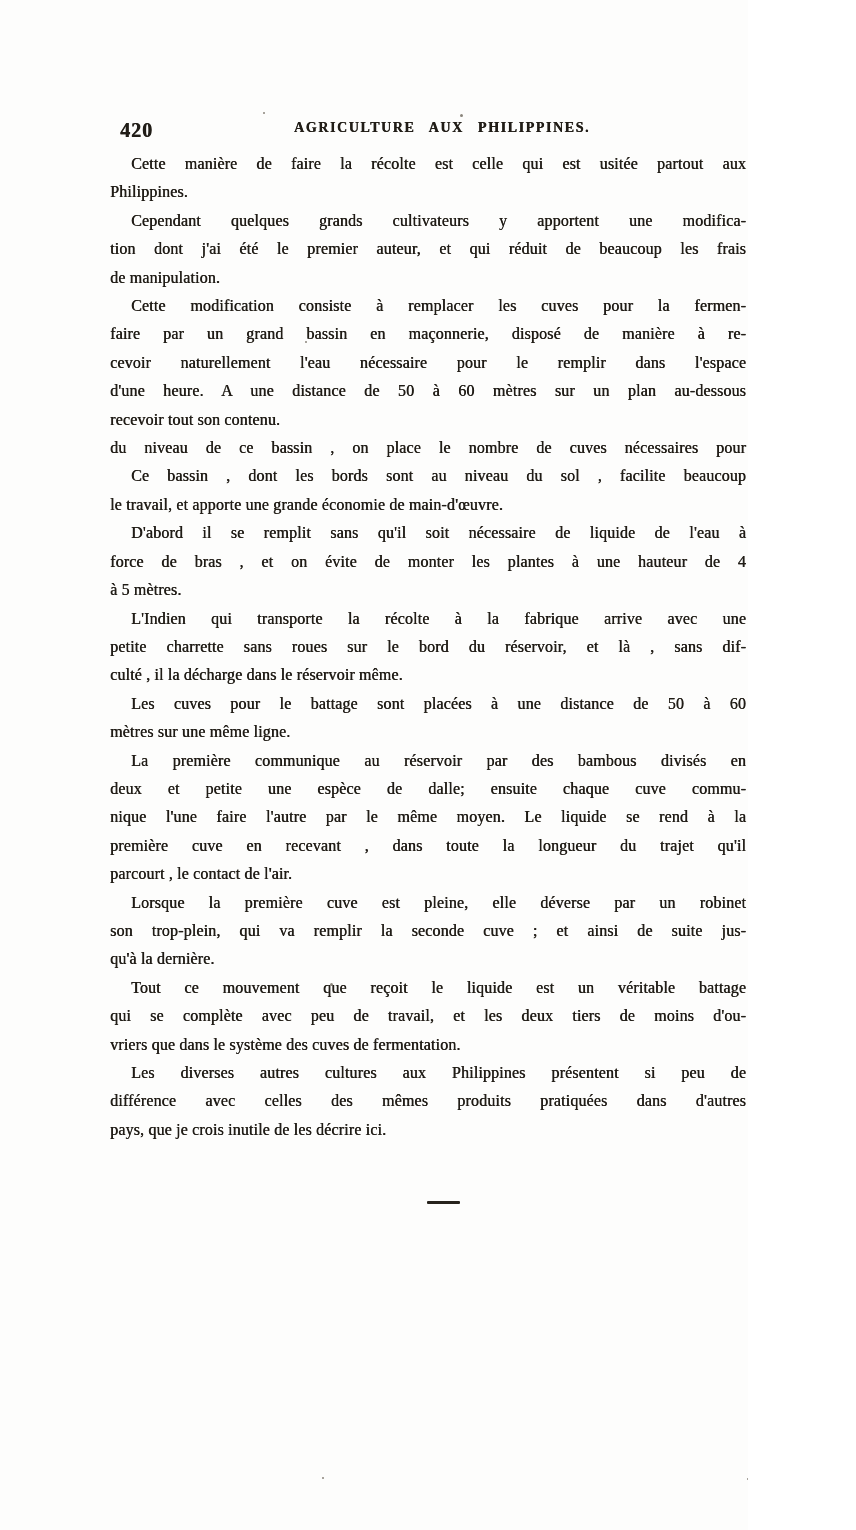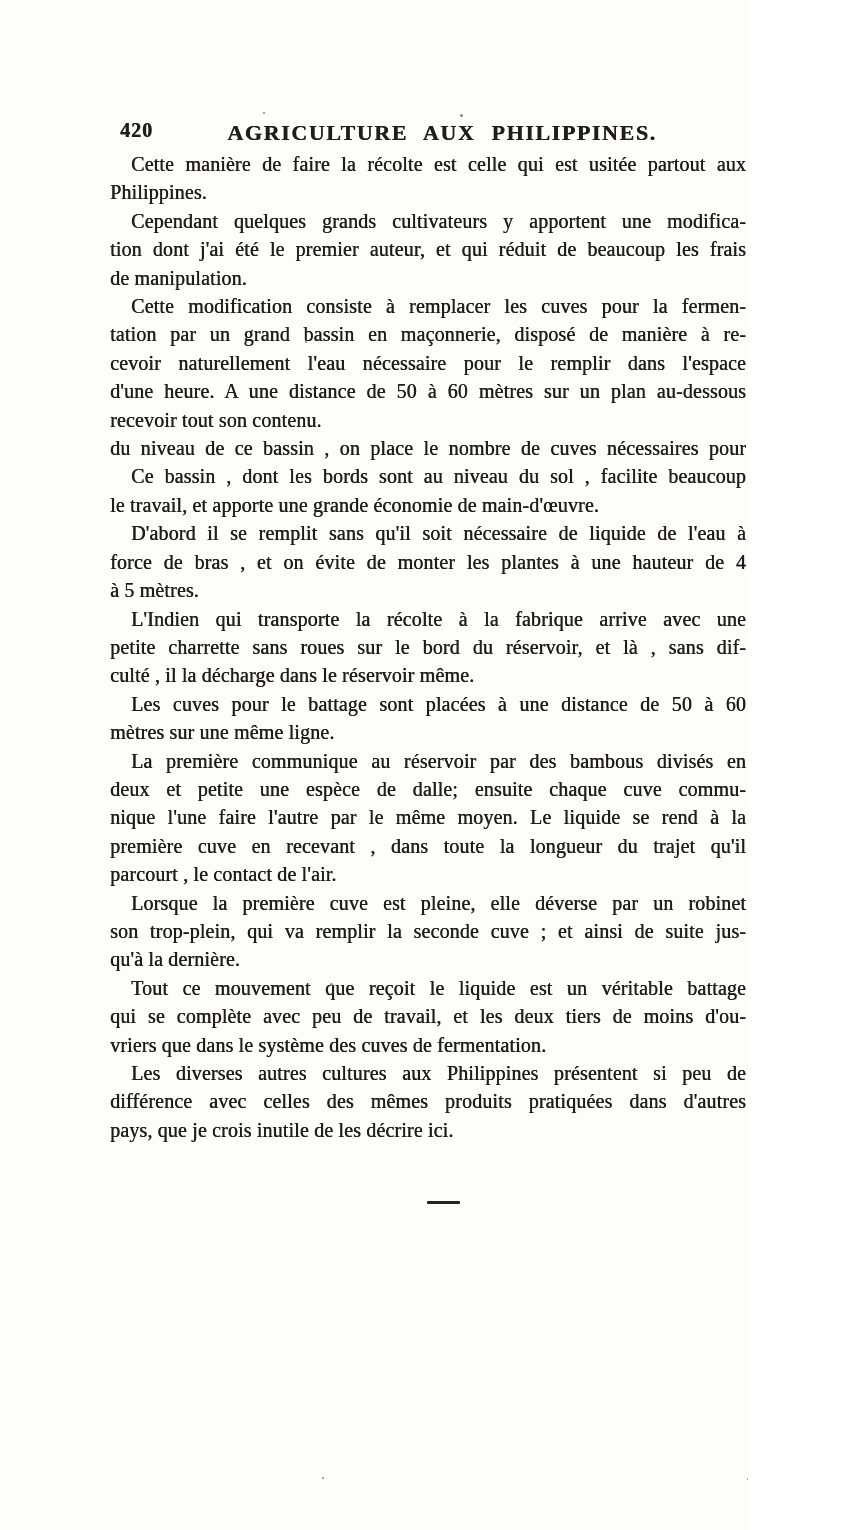--- a/index.html
+++ b/index.html
@@ -14,31 +14,31 @@
   }
   .page-header{
     position:absolute;top:119px;left:110px;width:636px;height:26px;
   }
   .page-number{
     position:absolute;left:10px;top:0;
     font-size:20px;font-weight:bold;letter-spacing:1px;
   }
   .running-title{
     display:block;text-align:center;
-    font-size:22px;font-weight:bold;
+    font-size:14px;font-weight:bold;
     letter-spacing:1.6px;word-spacing:9px;
     position:relative;left:14px;top:1px;
   }
   .page-body{
     position:absolute;top:150px;left:110px;width:636px;
   }
   .page-body p{margin:0;padding:0;}
   .tline{
     display:block;
-    font-size:20px;
+    font-size:16px;
     line-height:28.4px;
     letter-spacing:0.15px;
     white-space:normal;
   }
   .tline.j{text-align:justify;text-align-last:justify;}
   .tline.first{text-indent:21px;}
   .sep-rule{
     position:absolute;top:1201px;left:427px;
     width:33px;height:3px;background:#27231d;border-radius:1px;
   }
@@ -59,21 +59,21 @@
         <span class="tline first j">Cette manière de faire la récolte est celle qui est usitée partout aux</span>
         <span class="tline">Philippines.</span>
       </p>
       <p>
         <span class="tline first j">Cependant quelques grands cultivateurs y apportent une modifica-</span>
         <span class="tline j">tion dont j'ai été le premier auteur, et qui réduit de beaucoup les frais</span>
         <span class="tline">de manipulation.</span>
       </p>
       <p>
         <span class="tline first j">Cette modification consiste à remplacer les cuves pour la fermen-</span>
-        <span class="tline j">tation par un grand bassin en maçonnerie, disposé de manière à re-</span>
+        <span class="tline j">faire par un grand bassin en maçonnerie, disposé de manière à re-</span>
         <span class="tline j">cevoir naturellement l'eau nécessaire pour le remplir dans l'espace</span>
         <span class="tline j">d'une heure. A une distance de 50 à 60 mètres sur un plan au-dessous</span>
         <span class="tline">recevoir tout son contenu.</span>
         <span class="tline j">du niveau de ce bassin , on place le nombre de cuves nécessaires pour</span>
       </p>
       <p>
         <span class="tline first j">Ce bassin , dont les bords sont au niveau du sol , facilite beaucoup</span>
         <span class="tline">le travail, et apporte une grande économie de main-d'œuvre.</span>
       </p>
       <p>

